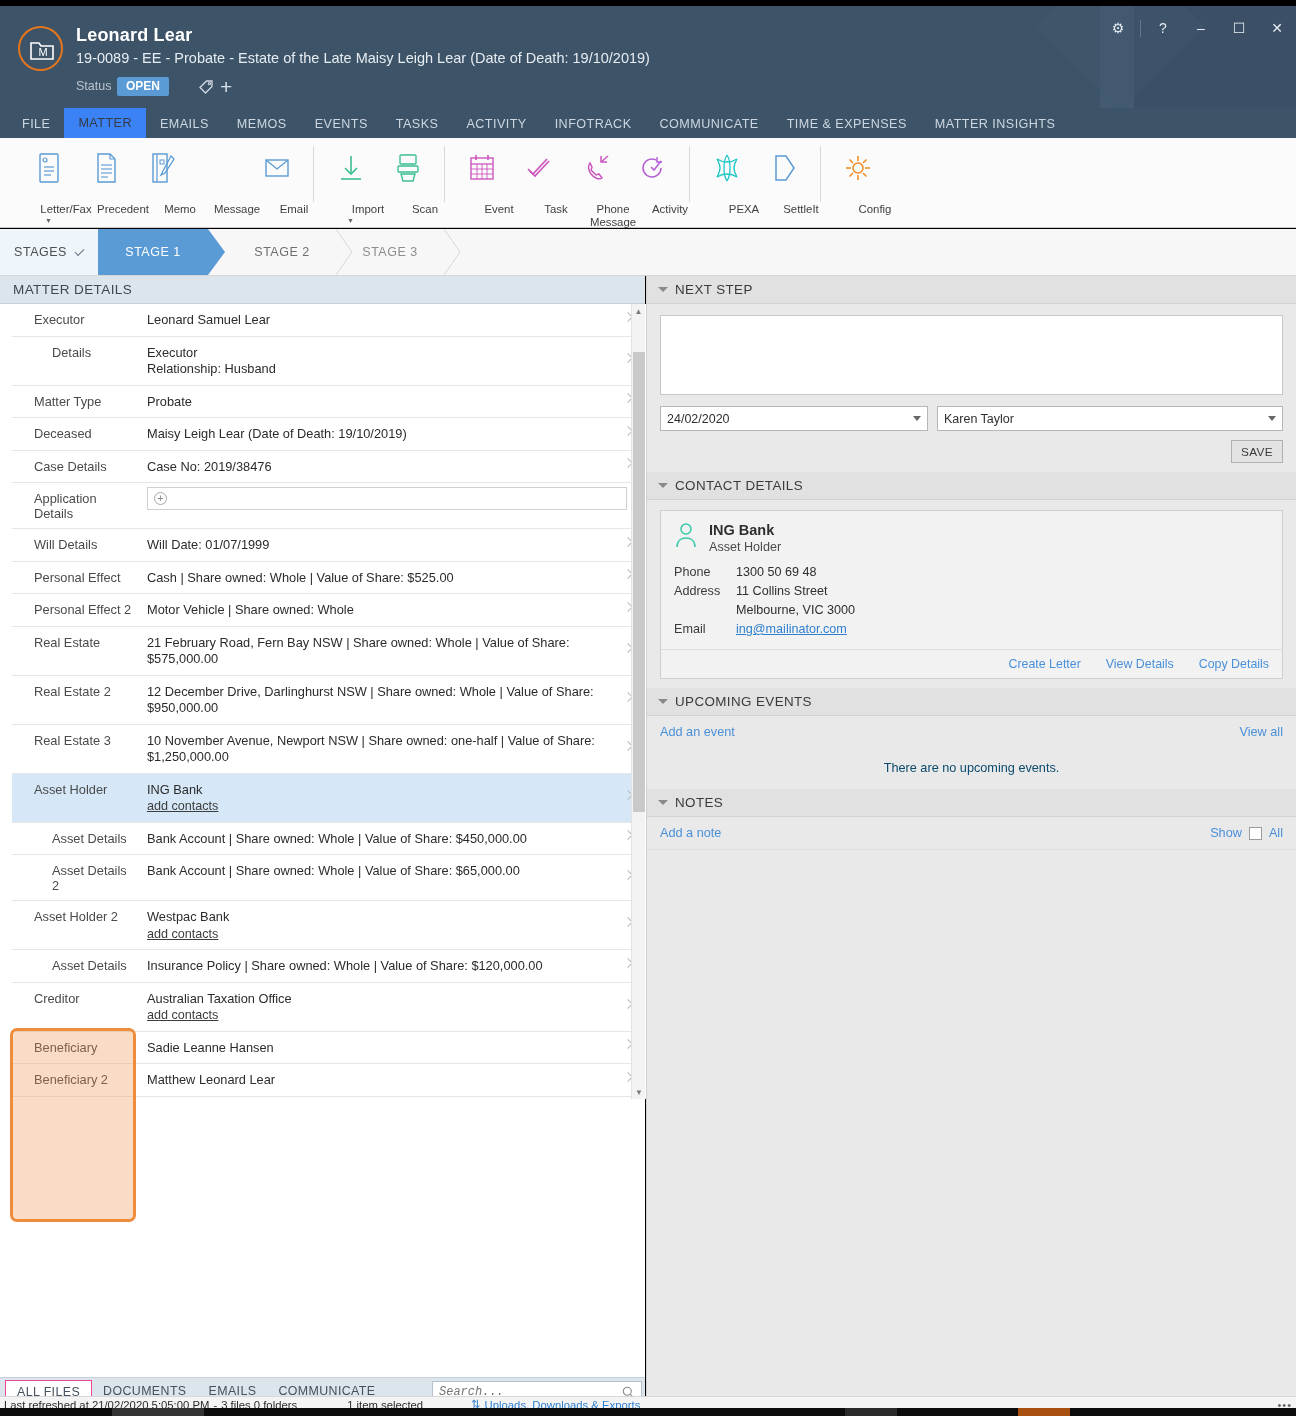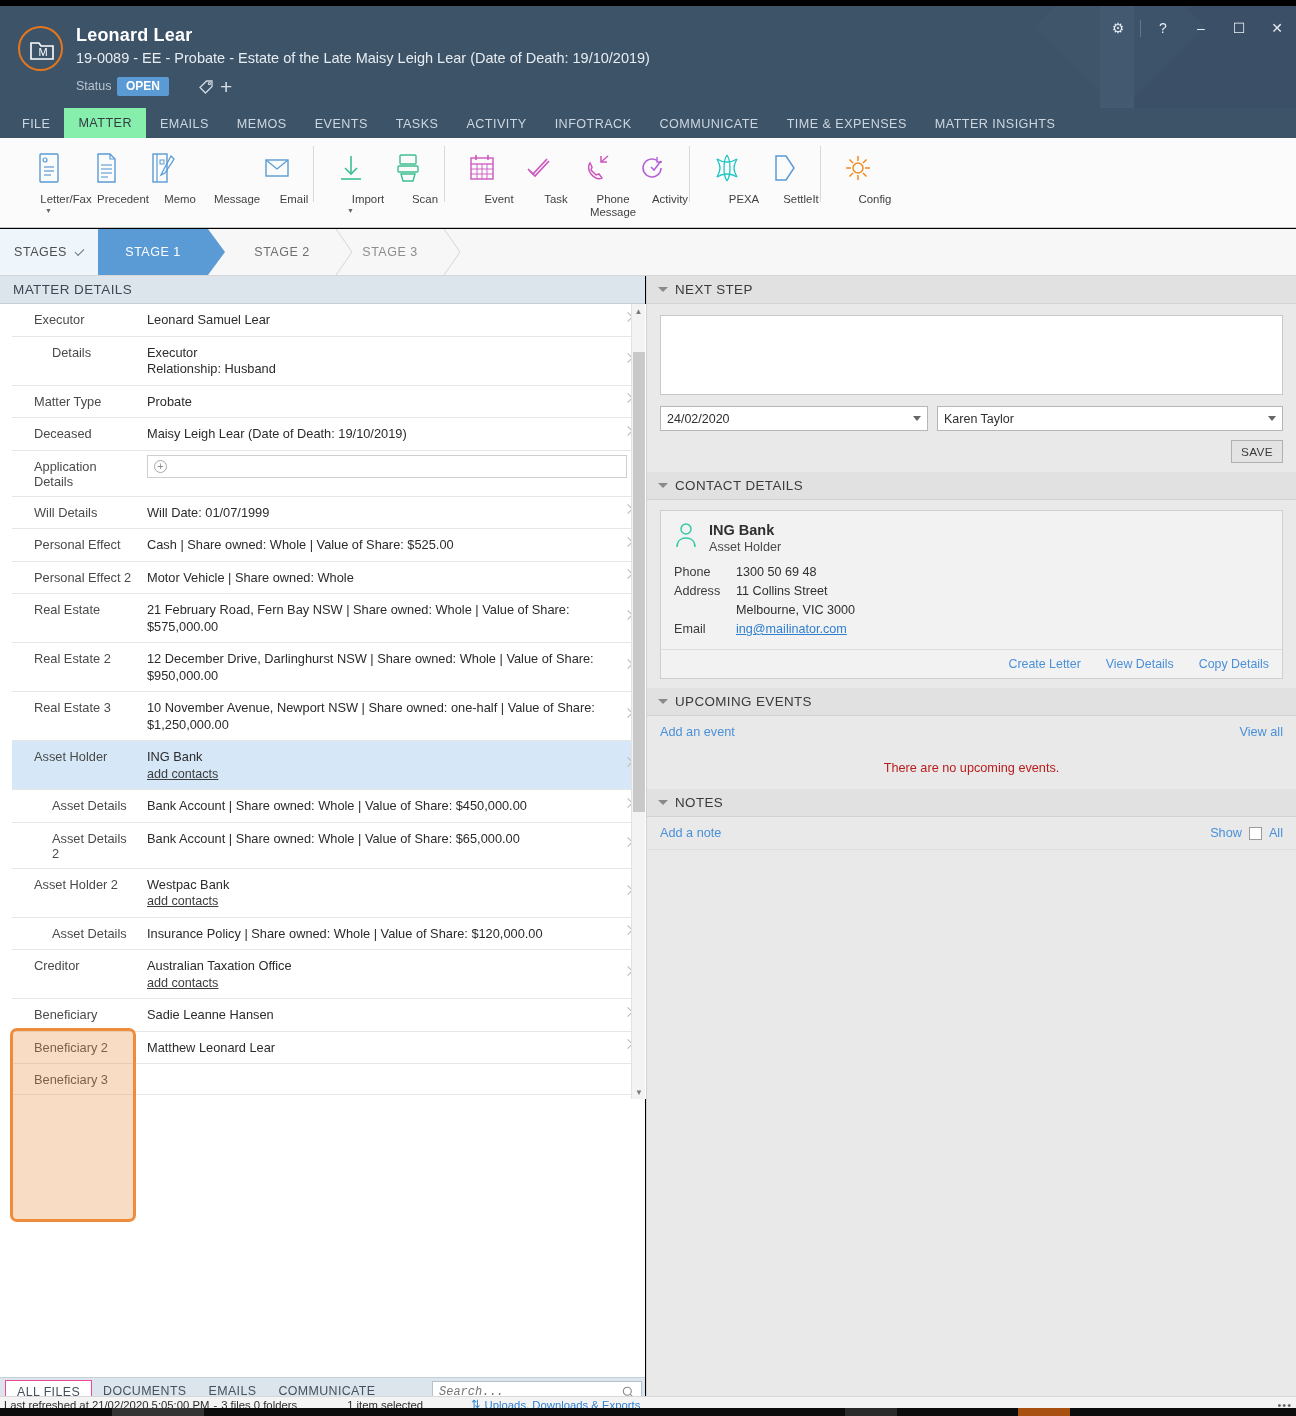--- a/index.html
+++ b/index.html
@@ -51,33 +51,33 @@
 
   
   .tabs {
     position:absolute; left:0; top:108px; width:1296px; height:30px;
     background:#3d5368; display:flex; align-items:flex-end; padding-left:8px;
   }
   .tab {
     height:28px; line-height:28px; padding:0 14px;
     font-size:12.6px; color:#cdd7e1; letter-spacing:.45px; white-space:nowrap;
   }
-  .tab.active { background:#86efac; color:#333b44; height:30px; line-height:30px; }
+  .tab.active { background:#3b82f6; color:#333b44; height:30px; line-height:30px; }
 
   
   .ribbon {
     position:absolute; left:0; top:138px; width:1296px; height:90px;
     background:#fbfbfb; border-bottom:1px solid #c9c9c9;
     display:flex; align-items:flex-start; padding-left:20px; padding-top:6px;
   }
   .ribitem {
     width:57px; display:flex; flex-direction:column; align-items:center; padding-top:4px;
   }
   .ribitem .glyph { height:40px; display:flex; align-items:center; justify-content:center; }
-  .ribitem .lbl { font-size:11.4px; color:#3f3f3f; text-align:center; line-height:12.5px; margin-top:5px;padding-left:35px; }
+  .ribitem .lbl { font-size:11.4px; color:#3f3f3f; text-align:center; line-height:12.5px; margin-top:15px;padding-left:35px; }
   .ribitem .caret { font-size:7px; color:#666; margin-top:1px; }
   .ribsep { width:1px; height:56px; background:#d9d9d9; margin:2px 8px 0 8px; }
 
   
   .stages { position:absolute; left:0; top:229px; width:1296px; height:47px; background:#f7f7f7; border-bottom:1px solid #d6d6d6; }
   .stages-label {
     position:absolute; left:0; top:0; width:98px; height:46px;
     background:#eef5fb; display:flex; align-items:center; justify-content:center; gap:8px;
     font-size:12.5px; color:#4e4e4e; letter-spacing:.5px;
   }
@@ -203,21 +203,21 @@
   .cc-val a { color:#2f7fd0; }
   .cc-actions {
     border-top:1px solid #dedede; padding:7px 13px; display:flex; justify-content:flex-end; gap:25px;
     font-size:12.4px;
   }
   .cc-actions span { color:#4a90d9; }
 
   .ue-bar { display:flex; align-items:center; padding:9px 13px; font-size:12.7px; }
   .ue-bar .left { color:#4a90d9; }
   .ue-bar .right { margin-left:auto; color:#4a90d9; }
-  .ue-empty { text-align:center; font-size:12.7px; color:#b91c1c; padding:13px 0 14px 0; }
+  .ue-empty { text-align:center; font-size:12.7px; color:#0c4a6e; padding:13px 0 14px 0; }
   .notes-bar { display:flex; align-items:center; padding:9px 13px; font-size:12.7px; border-bottom:1px solid #dedede;}
   .notes-bar .left { color:#4a90d9; }
   .notes-bar .right { margin-left:auto; color:#4a90d9; display:flex; align-items:center; gap:7px; }
   .nb-check { width:13px; height:13px; background:#fff; border:1px solid #9c9c9c; }
 
   
   .statusbar {
     position:absolute; left:0; top:1396px; width:1296px; height:16px;
     background:#f4f4f4; border-top:1px solid #d8d8d8; display:flex; align-items:center;
     font-size:11.3px; color:#2d2d2d;
@@ -510,20 +510,27 @@
             <div class="md-chev"></div>
           </div>
           <div class="md-row">
             <div class="md-label">Deceased</div>
             <div class="md-value">
               <div>Maisy Leigh Lear (Date of Death: 19/10/2019)</div>
             </div>
             <div class="md-chev"></div>
           </div>
           <div class="md-row">
+            <div class="md-label">Case Details</div>
+            <div class="md-value">
+              <div>Case No: 2019/38476</div>
+            </div>
+            <div class="md-chev"></div>
+          </div>
+          <div class="md-row">
             <div class="md-label">Application Details</div>
             <div class="md-inputbox">
               <span class="circ-plus">+</span>
             </div>
           </div>
           <div class="md-row">
             <div class="md-label">Will Details</div>
             <div class="md-value">
               <div>Will Date: 01/07/1999</div>
             </div>

